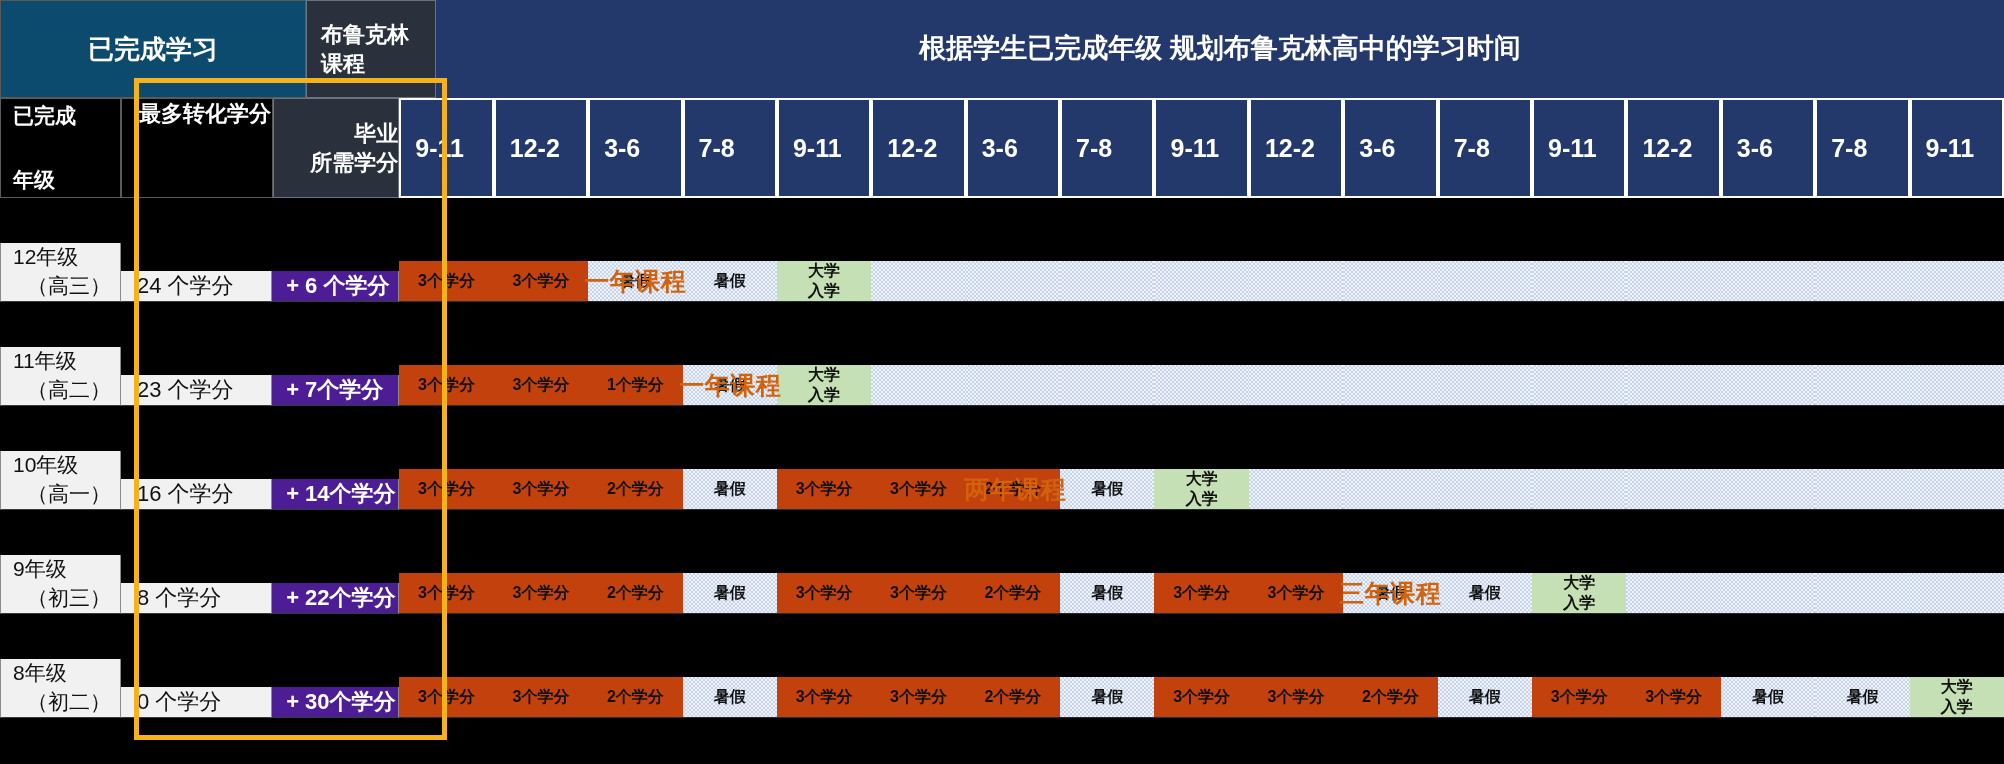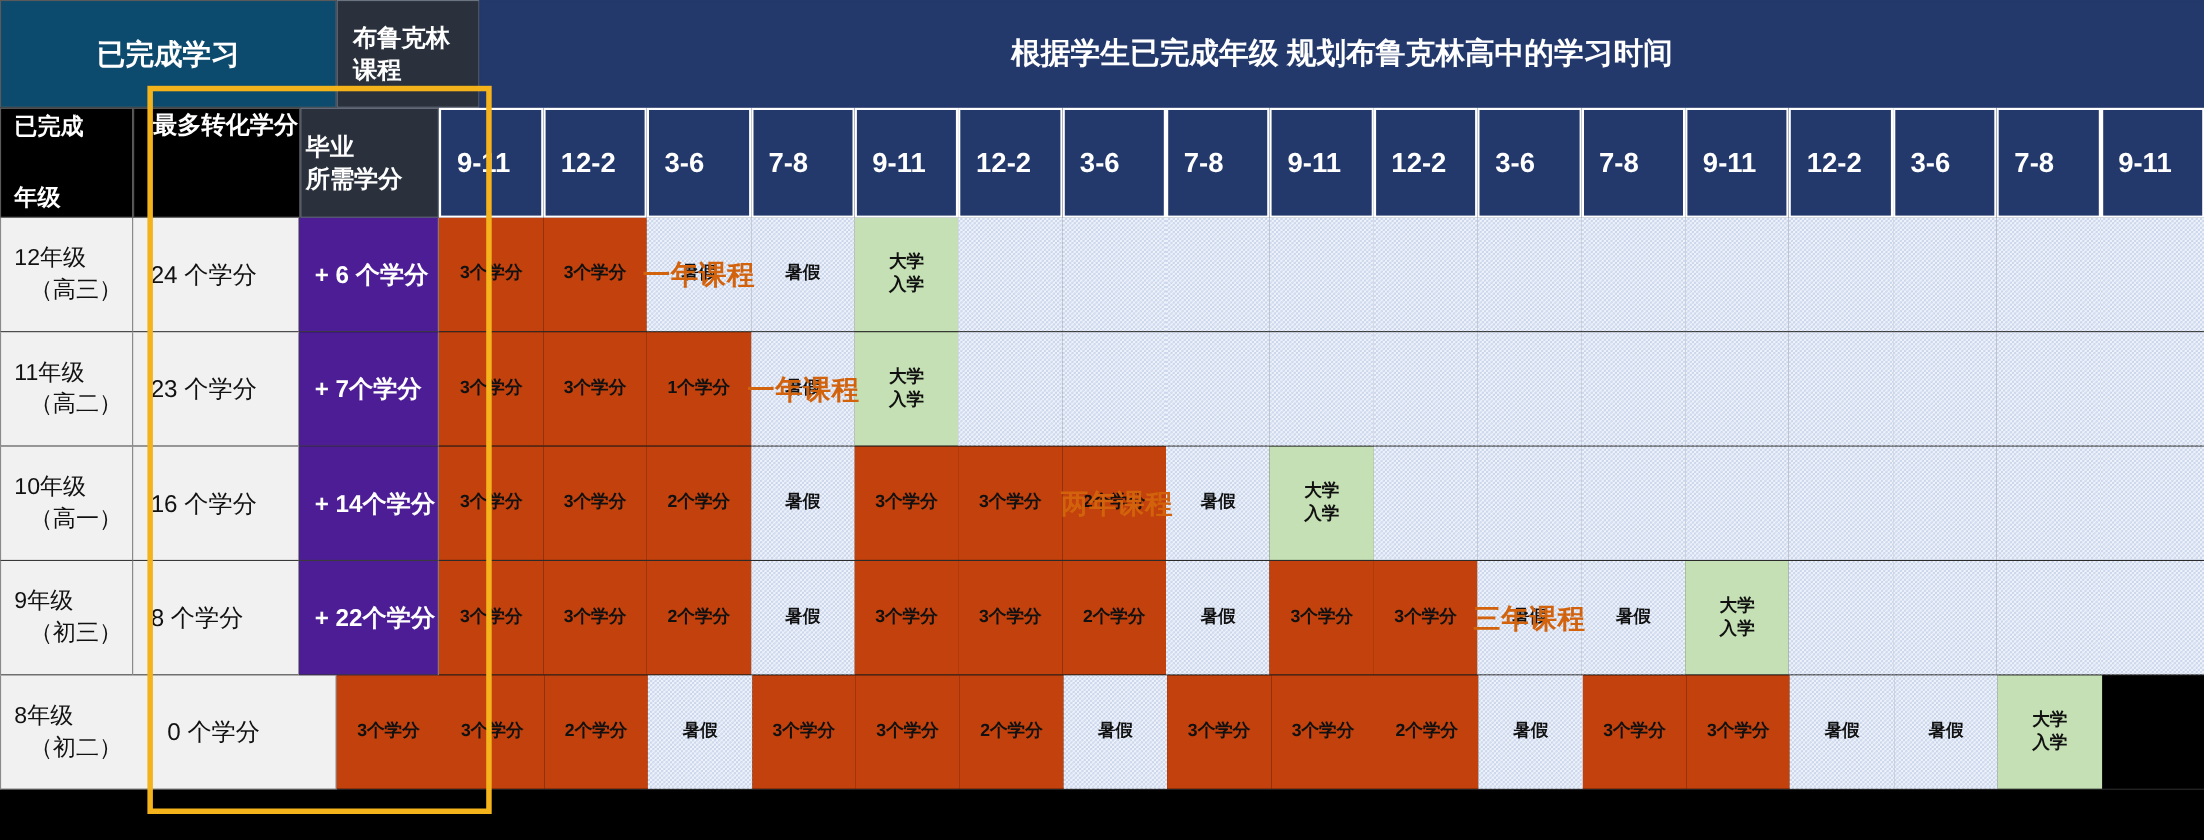--- a/index.html
+++ b/index.html
@@ -51,33 +51,33 @@
   .h-mid-sub{
     background:#000000;color:#ffffff;
     display:flex;flex-direction:row;justify-content:center;
     font-size:22px;font-weight:bold;line-height:1.34;
     box-sizing:border-box;border:1px solid #5a5a5a;padding-left:16px;
   }
   .h-need-sub{
     background:#2a313c;color:#ffffff;
     display:flex;flex-direction:column;justify-content:center;
     font-size:22px;font-weight:bold;line-height:1.34;
-    box-sizing:border-box;border:1px solid #6b7280;padding-left:4px;
+    box-sizing:border-box;border:1px solid #6b7280;padding-left:4px;text-align:right;
   }
   .tl-head{
     background:#23386b;color:#ffffff;
     display:flex;align-items:center;
     font-size:25px;font-weight:bold;
     box-sizing:border-box;
     border:2px solid #ffffff;
     padding-left:14px;
   }
 
   
-  .row{display:flex;width:2004px;box-sizing:border-box;}
+  .row{display:flex;width:2004px;box-sizing:border-box;align-items:flex-end;}
   .c-grade{
     background:#f1f1f1;color:#111111;
     display:flex;flex-direction:column;justify-content:center;
     font-size:21px;line-height:1.38;
     box-sizing:border-box;
     border-left:1px solid #8a8a8a;border-right:1px solid #8a8a8a;
     border-bottom:1px solid #3a3a3a;
     padding-left:12px;
   }
   .c-grade .sub{padding-left:14px;}
@@ -392,20 +392,21 @@
           <div class="cell tl-col f-empty"></div>
           <div class="dur-label" style="left: 940px;">三年课程</div>
         </div>
       </div>
       <div class="row drow">
         <div class="c-grade col-grade">
           <span class="line">8年级</span>
           <span class="line sub">（初二）</span>
         </div>
         <div class="c-transfer col-transfer">0 个学分</div>
+        <div class="c-needed col-needed">+ 30个学分</div>
         <div class="tl-wrap">
           <div class="cell tl-col f-study">
             <span>3个学分</span>
           </div>
           <div class="cell tl-col f-study">
             <span>3个学分</span>
           </div>
           <div class="cell tl-col f-study">
             <span>2个学分</span>
           </div>

